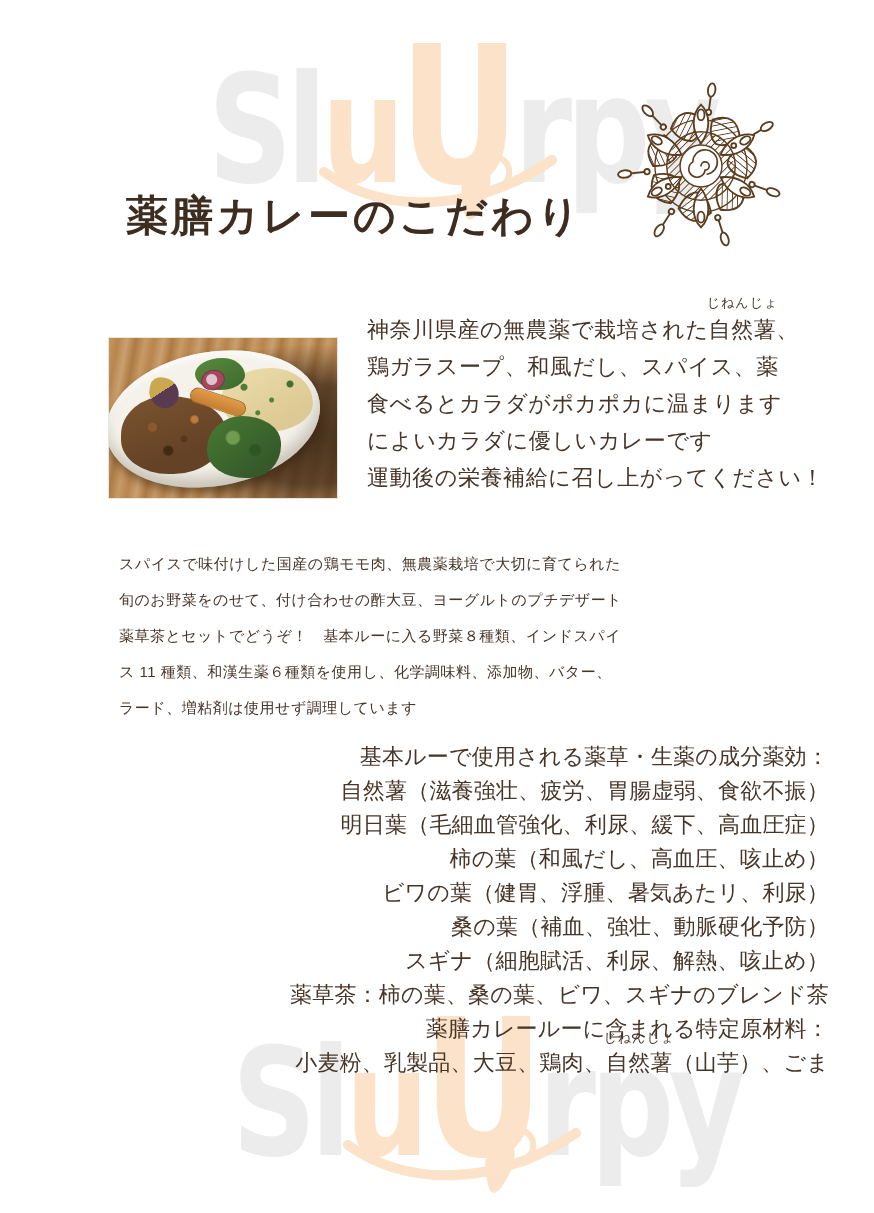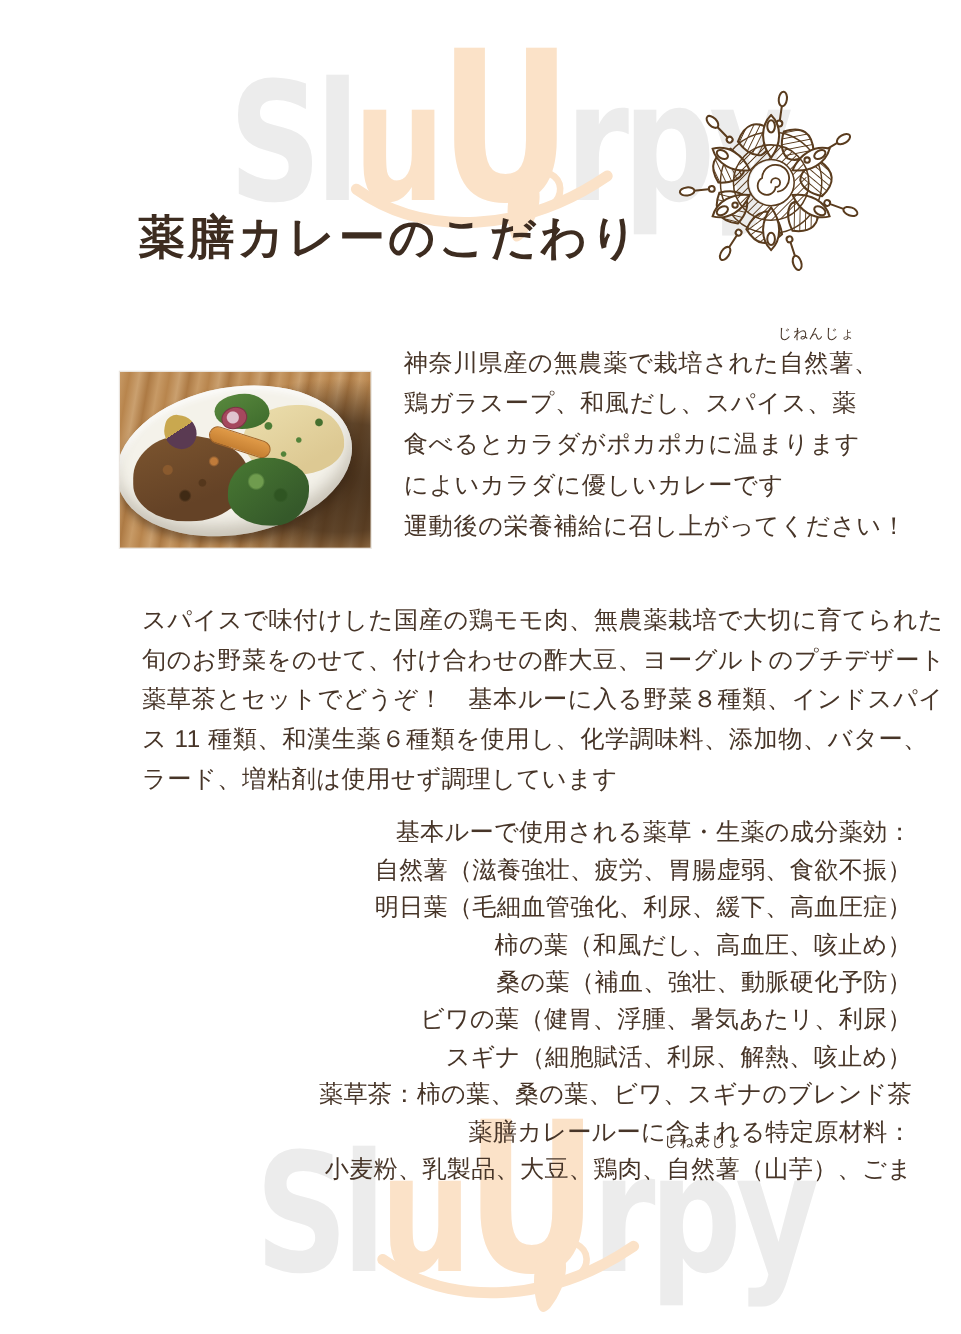--- a/index.html
+++ b/index.html
@@ -90,22 +90,22 @@
     position:absolute; left:80px; top:56px; width:58px; height:16px;
     background:linear-gradient(#e09a47,#c57f32);
     border-radius:8px; transform:rotate(18deg); border:1px solid #a5672a;
   }
   
   .intro {
     position:absolute; left:367px; top:311px; width:452px; z-index:2;
     font-size:22px; line-height:37px; letter-spacing:0.6px;
   }
   .bodytext {
-    position:absolute; left:129px; top:546px; width:706px; z-index:2;
-    font-size:22px; line-height:36px; letter-spacing:0.5px;
+    position:absolute; left:119px; top:546px; width:706px; z-index:2;
+    font-size:15px; line-height:36px; letter-spacing:0.5px;
   }
   .herbs {
     position:absolute; left:119px; top:740px; width:710px; z-index:2;
     font-size:22px; line-height:34px; letter-spacing:0.2px;text-align:right;
   }
   .herbs .indent { padding-left:94px; }
   .line { white-space:nowrap; }
   .ruby-wrap { position:relative; display:inline-block; }
   .furi {
     position:absolute; top:-15px; left:50%; transform:translateX(-50%);
@@ -271,21 +271,21 @@
     <div class="line">薬草茶とセットでどうぞ！　基本ルーに入る野菜８種類、インドスパイ</div>
     <div class="line">ス 11 種類、和漢生薬６種類を使用し、化学調味料、添加物、バター、</div>
     <div class="line">ラード、増粘剤は使用せず調理しています</div>
   </div>
 
   <div class="herbs">
     <div class="line">基本ルーで使用される薬草・生薬の成分薬効：</div>
     <div class="line indent">自然薯（滋養強壮、疲労、胃腸虚弱、食欲不振）</div>
     <div class="line indent">明日葉（毛細血管強化、利尿、緩下、高血圧症）</div>
     <div class="line indent">柿の葉（和風だし、高血圧、咳止め）</div>
+    <div class="line indent">ビワの葉（健胃、浮腫、暑気あたリ、利尿）</div>
     <div class="line indent">桑の葉（補血、強壮、動脈硬化予防）</div>
-    <div class="line indent">ビワの葉（健胃、浮腫、暑気あたリ、利尿）</div>
     <div class="line indent">スギナ（細胞賦活、利尿、解熱、咳止め）</div>
     <div class="line">薬草茶：柿の葉、桑の葉、ビワ、スギナのブレンド茶</div>
     <div class="line">薬膳カレールーに含まれる特定原材料：</div>
     <div class="line indent"><span>小麦粉、乳製品、大豆、鶏肉、</span><span class="ruby-wrap"><span class="furi">じねんじょ</span><span>自然薯</span></span><span>（山芋）、ごま</span></div>
   </div>
 
 </div>
 
 </body></html>

